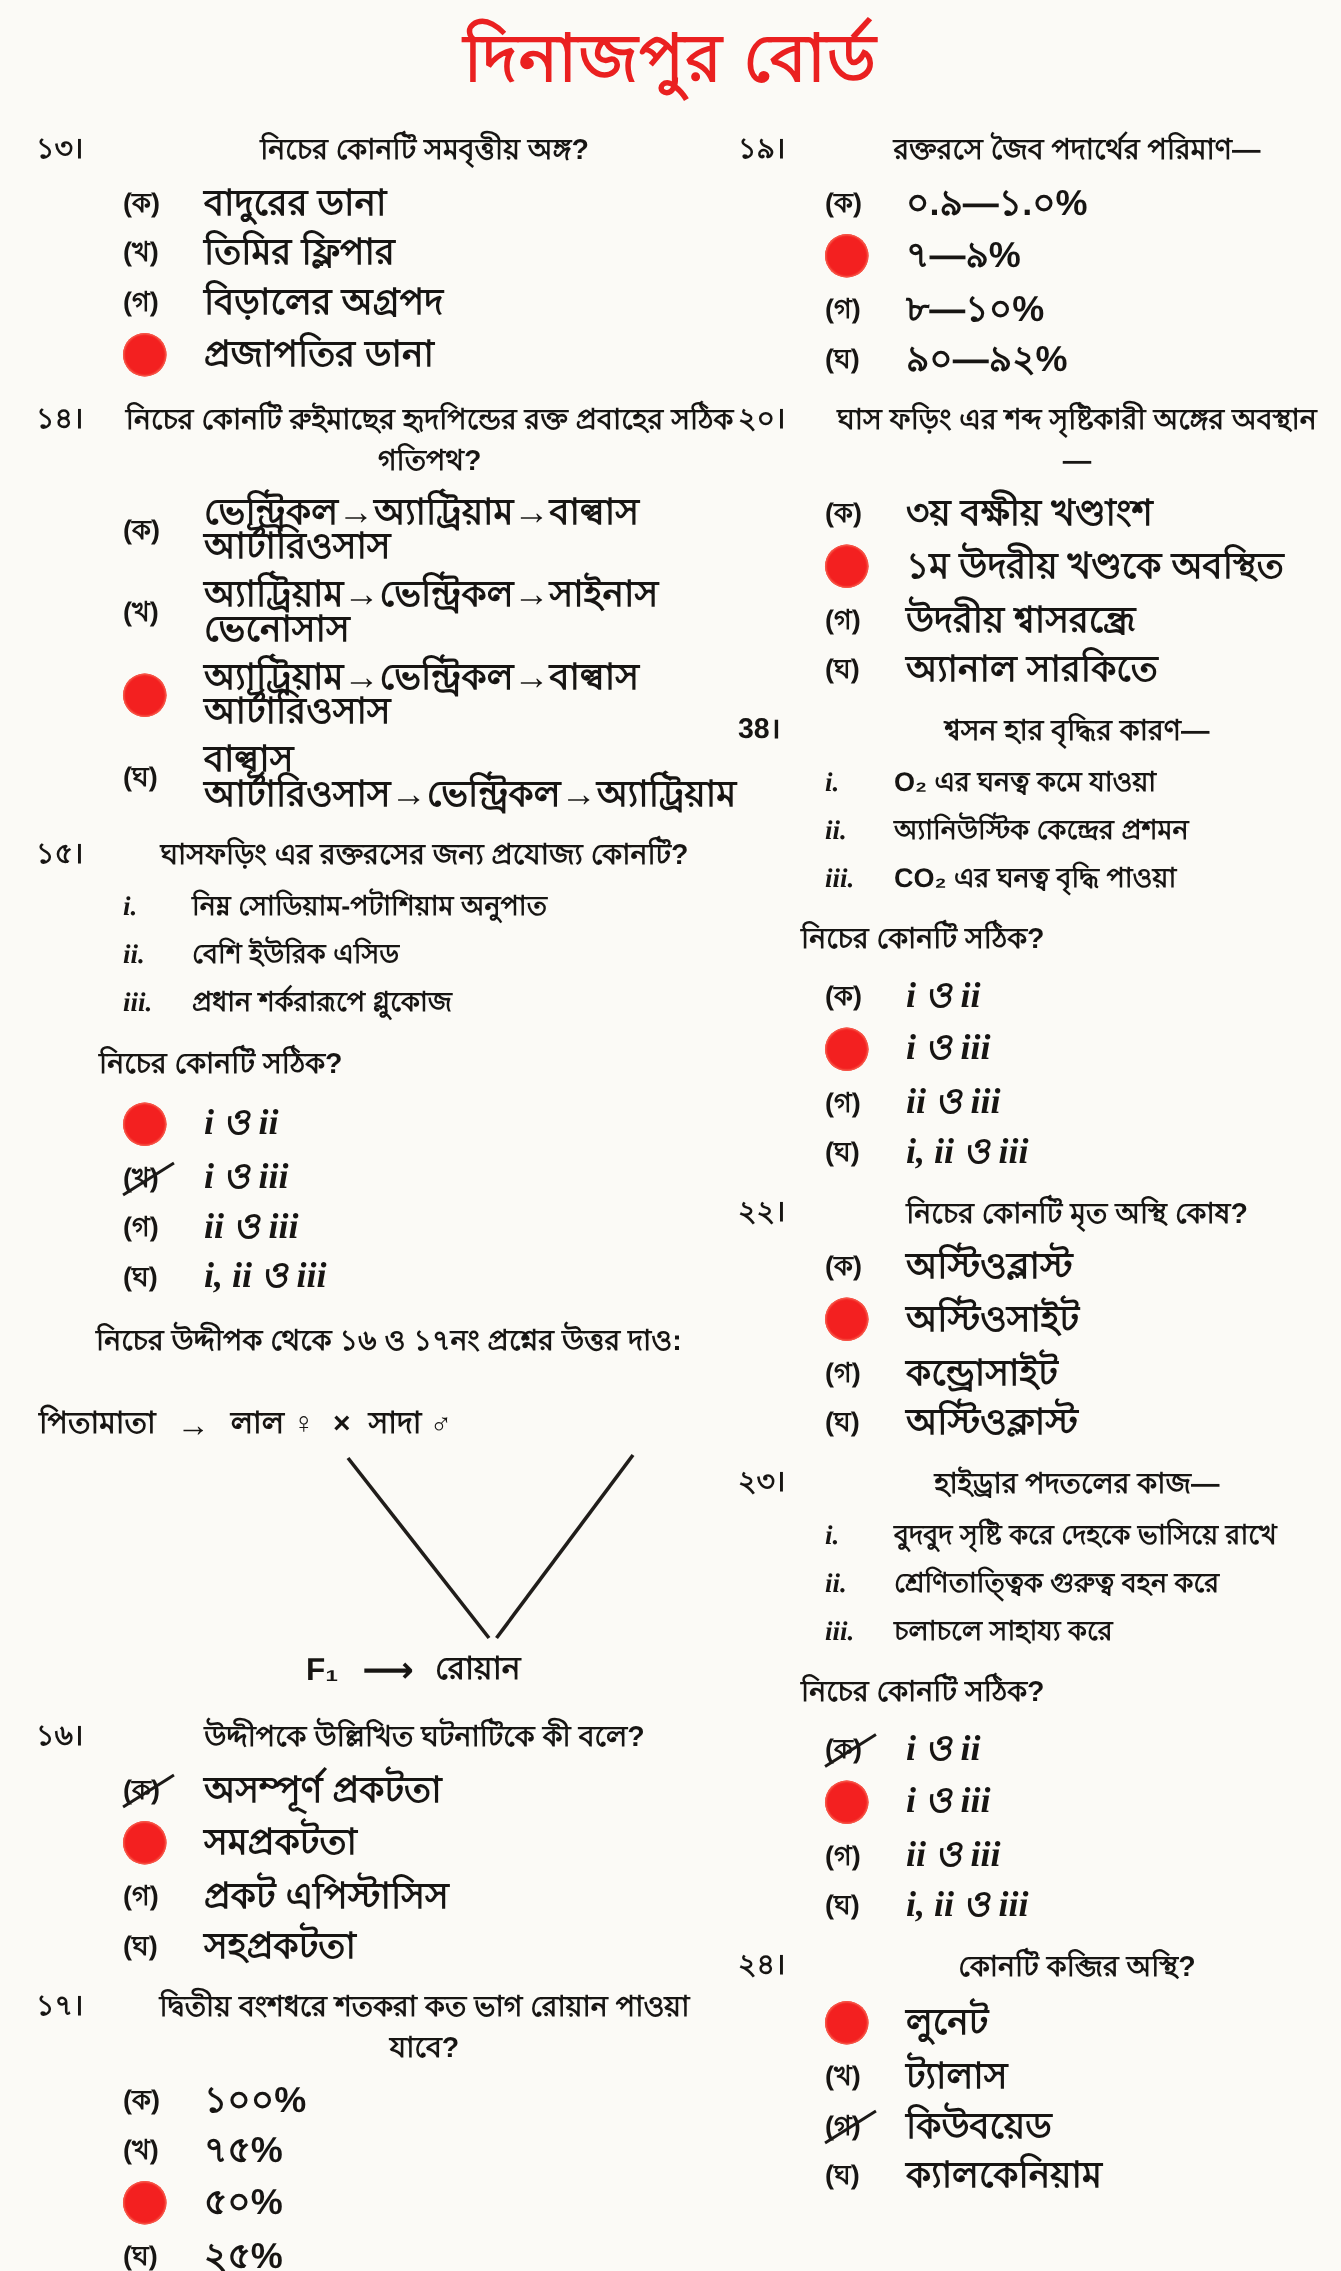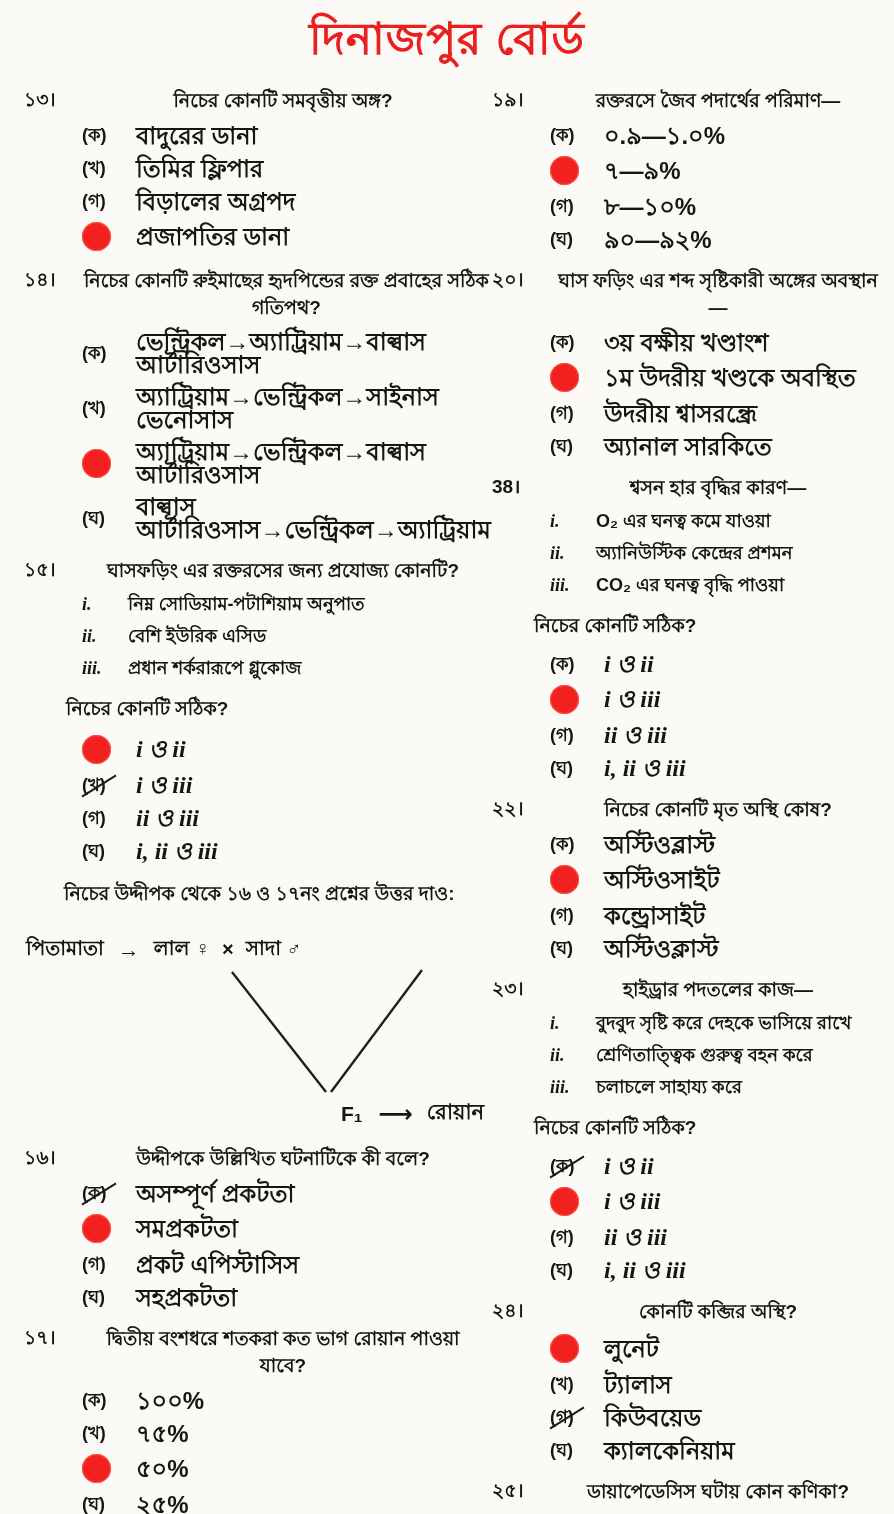--- a/index.html
+++ b/index.html
@@ -78,21 +78,21 @@
     display:flex; align-items:center;
     margin:22px 0 0 2px;
     font-weight:700; font-size:20px;
   }
   .parent-line .arrow { margin:0 14px; font-size:22px; }
   .parent-line .cross-x { margin:0 12px; font-size:20px; }
   .pedigree-svg { display:block; margin:2px 0 0 150px; }
   .f1-line {
     display:flex; align-items:center;
     margin:0 0 0 180px;
-    font-weight:700; font-size:21px;justify-content:flex-end;
+    font-weight:700; font-size:21px;
   }
   .f1-line .arrow { margin:0 16px; font-size:24px; letter-spacing:-2px; }
 </style>
 </head>
 <body>
 
 <div class="page">
   <h1 class="page-title">দিনাজপুর বোর্ড</h1>
 
   <div class="columns">
@@ -433,23 +433,17 @@
               <div class="opt">
                 <span class="opt-marker crossed">(গ)</span>
                 <span class="opt-text">কিউবয়েড</span>
               </div>
               <div class="opt">
                 <span class="opt-marker">(ঘ)</span>
                 <span class="opt-text">ক্যালকেনিয়াম</span>
               </div>
             </div>
           </div>
-          <div class="question">
-            <span class="q-num">২৫।</span>
-            <div class="q-body">
-              <p class="q-text">ডায়াপেডেসিস ঘটায় কোন কণিকা?</p>
-            </div>
-          </div>
         </div>
     </div>
 
   </div>
 </div>
 
 </body></html>

